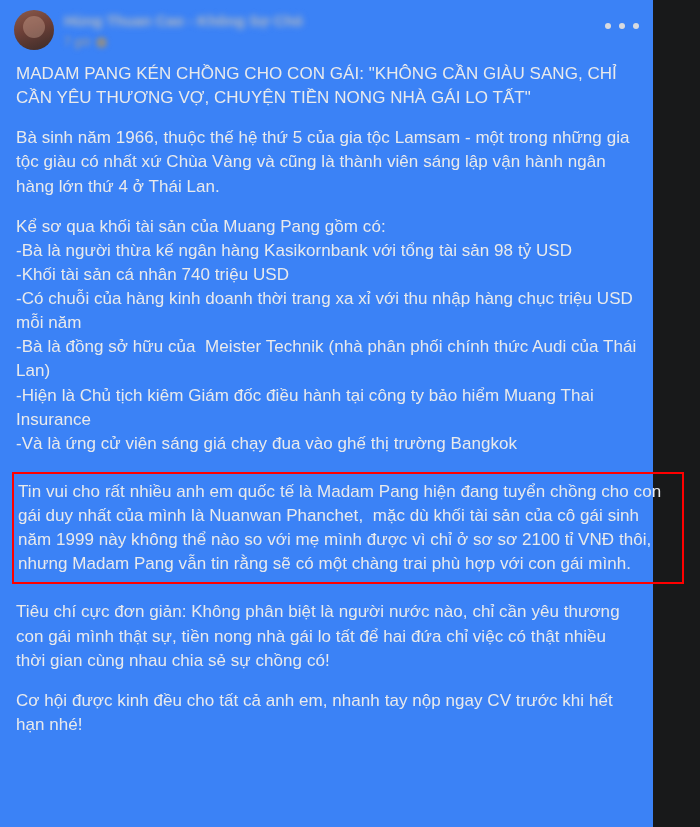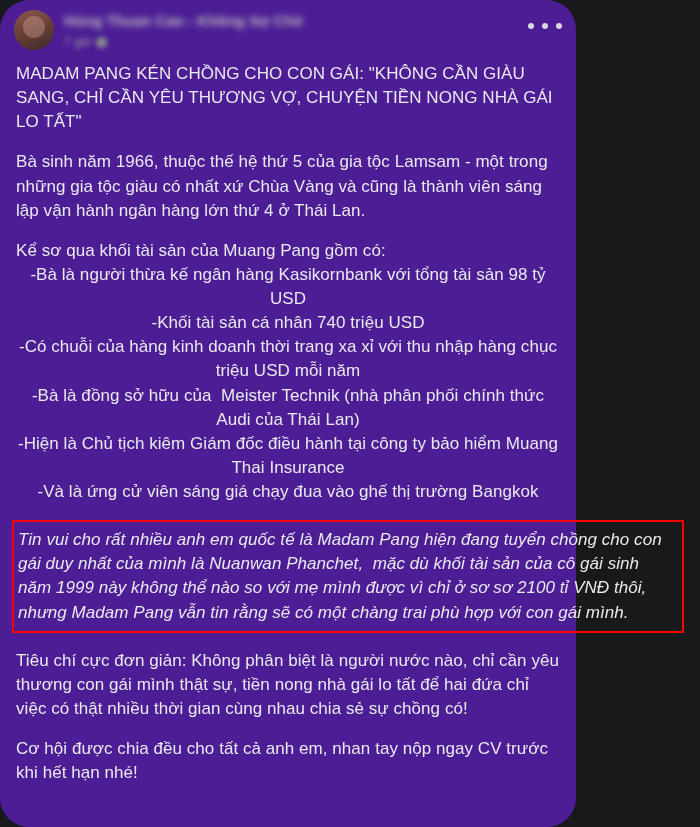--- a/index.html
+++ b/index.html
@@ -10,27 +10,26 @@
   body {
     width: 700px;
     height: 827px;
     font-family: "Liberation Sans", sans-serif;
     color: #e4e6eb;
     overflow: hidden;
     position: relative;
   }
 
   .post {
-    width: 576px;
+    width: 653px;
     height: 827px;
-    background: #4c1d95;
+    background: #3b82f6;
     box-sizing: border-box;
     display: flex;
     flex-direction: column;
-    border-radius: 29px;
   }
 
   
   .post-header {
     display: flex;
     align-items: flex-start;
     padding: 10px 14px 4px 14px;
     position: relative;
     height: 58px;
     box-sizing: border-box;
@@ -118,34 +117,32 @@
     white-space: pre-wrap;
   }
   .para.title {
     margin-bottom: 16px;
   }
   .para.tight {
     margin-bottom: 0;
   }
   .list-block {
     margin: 0 0 16px 0;
-    text-align: center;
   }
   .list-block .para {
     margin-bottom: 0;
   }
 
   
   .highlight-box {
     border: 2px solid #ff0000;
     margin: 0 0 16px -4px;
     padding: 6px 6px 6px 4px;
     box-sizing: border-box;
     width: 672px;
-    font-style: italic;
   }
   .highlight-box .para {
     margin: 0;
   }
 </style>
 </head>
 <body>
 
 <div class="post">
 
@@ -179,16 +176,16 @@
       <div class="para">-Bà là đồng sở hữu của  Meister Technik (nhà phân phối chính thức Audi của Thái Lan)</div>
       <div class="para">-Hiện là Chủ tịch kiêm Giám đốc điều hành tại công ty bảo hiểm Muang Thai Insurance</div>
       <div class="para">-Và là ứng cử viên sáng giá chạy đua vào ghế thị trường Bangkok</div>
     </div>
 
     <div class="highlight-box">
       <div class="para">Tin vui cho rất nhiều anh em quốc tế là Madam Pang hiện đang tuyển chồng cho con gái duy nhất của mình là Nuanwan Phanchet,  mặc dù khối tài sản của cô gái sinh năm 1999 này không thể nào so với mẹ mình được vì chỉ ở sơ sơ 2100 tỉ VNĐ thôi, nhưng Madam Pang vẫn tin rằng sẽ có một chàng trai phù hợp với con gái mình.</div>
     </div>
 
     <div class="para">Tiêu chí cực đơn giản: Không phân biệt là người nước nào, chỉ cần yêu thương con gái mình thật sự, tiền nong nhà gái lo tất để hai đứa chỉ việc có thật nhiều thời gian cùng nhau chia sẻ sự chồng có!</div>
-    <div class="para">Cơ hội được chia đều cho tất cả anh em, nhan tay nộp ngay CV trước khi hết hạn nhé!</div>
+    <div class="para">Cơ hội được kinh đều cho tất cả anh em, nhanh tay nộp ngay CV trước khi hết hạn nhé!</div>
 
   </div>
 </div>
 
 </body></html>

